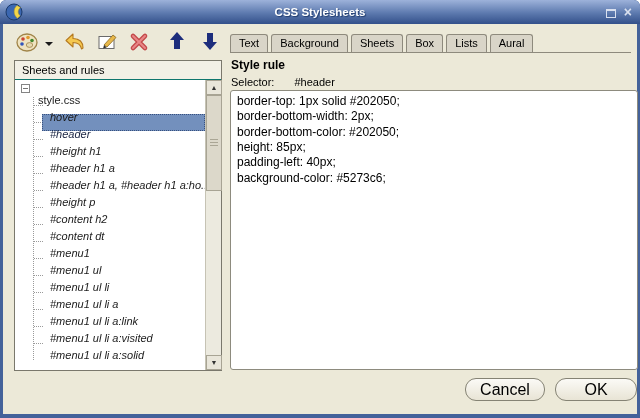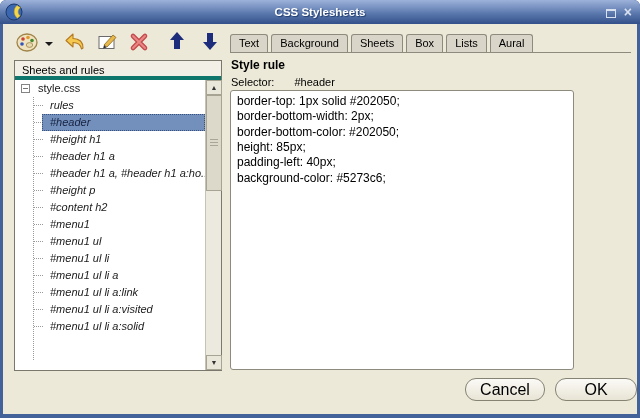--- a/index.html
+++ b/index.html
@@ -38,34 +38,34 @@
   
   .tbtn { position:absolute; cursor:default; }
   .caret { width:0; height:0; border-left:4px solid transparent; border-right:4px solid transparent; border-top:4px solid #1a1a1a; }
   
   .left-panel {
     position:absolute; left:11px; top:36px; width:208px; height:311px;
     border:1px solid #7a786c; background:#ffffff;
   }
   .panel-header {
     height:19px; line-height:18px; padding-left:7px;
-    background:#f2f0e6; border-bottom:4px solid #0f766e;
+    background:#f2f0e6; border-bottom:1px solid #0f766e;
     font-size:11px; color:#000;
   }
   .tree-area { position:absolute; top:19px; left:0; right:0; bottom:0; background:#fff; }
   .tree-rows { position:absolute; top:0; left:0; right:16px; bottom:0; overflow:hidden; }
   .treevline { position:absolute; left:18px; top:17px; height:263px; border-left:1px dotted #9a9a9a; }
   .tree-row { position:relative; height:17px; line-height:17px; white-space:nowrap; font-size:11px; font-style:italic; color:#1a1a1a; }
   .tree-row.root { font-style:normal; }
   .tree-row.child::before { content:""; position:absolute; left:19px; top:8px; width:9px; border-top:1px dotted #9a9a9a; }
   .tree-row.selected::after {
     content:""; position:absolute; left:27px; right:0; top:0; bottom:0;
     background:#7390bd; border:1px dotted #37507e;
   }
-  .tree-label { position:relative; z-index:1; margin-left:32px; padding:0 3px; display:inline-block; overflow:hidden; max-width:158px; text-overflow:clip; }
+  .tree-label { position:relative; z-index:1; margin-left:32px; padding:12px 3px; display:inline-block; overflow:hidden; max-width:158px; text-overflow:clip; }
   .tree-row.root .tree-label { margin-left:20px; }
   .tree-row.selected .tree-label { color:#16213f; }
   .expander {
     position:absolute; left:6px; top:4px; width:9px; height:9px; z-index:2;
     border:1px solid #848484; background:#fff;
     font-size:9px; line-height:7px; text-align:center; font-style:normal; color:#222;
   }
   
   .vscroll { position:absolute; top:0; right:0; bottom:0; width:16px; background:#ecead f; background:#eceadf; border-left:1px solid #c6c3b4; }
   .sb-btn {
@@ -97,21 +97,21 @@
   .tab.active {
     height:22px; line-height:21px; padding:0 10px;
     background:#ece9d8; border:1px solid #8e8a7d; border-bottom:1px solid #ece9d8;
     margin-bottom:-1px; border-radius:4px 4px 0 0; z-index:2;
   }
   
   .section-title { position:absolute; left:228px; top:34px; font-size:12px; font-weight:bold; color:#000; }
   .selector-line { position:absolute; left:228px; top:52px; font-size:11px; color:#000; }
   .selector-value { margin-left:20px; }
   .decl-box {
-    position:absolute; left:227px; top:66px; width:344px; height:280px;
+    position:absolute; left:227px; top:66px; width:408px; height:280px;
     background:#fff; border:1px solid #8d8b7e; border-radius:3px;
     padding:3px 6px; font-family:"Liberation Sans", sans-serif; font-size:12px; line-height:1.28;
     color:#000; resize:none; outline:none; overflow:auto;
   }
   
   .btn {
     position:absolute; top:354px; height:23px;
     background:linear-gradient(to bottom,#fbfaf6,#e8e4d5);
     border:1px solid #858374; border-radius:11px;
     font-family:"Liberation Sans", sans-serif; font-size:16px; color:#000;
@@ -188,39 +188,42 @@
       <div class="panel-header">Sheets and rules</div>
       <div class="tree-area">
         <div class="tree-rows">
           <div class="treevline"></div>
 
           <div class="tree-row root">
             <span class="expander">–</span>
             <span class="tree-label">style.css</span>
           </div>
           <div class="tree-row child">
-            <span class="tree-label">rules</span>
+            <span class="tree-label">hover</span>
           </div>
           <div class="tree-row child selected">
             <span class="tree-label">#header</span>
           </div>
           <div class="tree-row child">
             <span class="tree-label">#height h1</span>
           </div>
           <div class="tree-row child">
             <span class="tree-label">#header h1 a</span>
           </div>
           <div class="tree-row child">
             <span class="tree-label">#header h1 a, #header h1 a:ho...</span>
           </div>
           <div class="tree-row child">
             <span class="tree-label">#height p</span>
           </div>
           <div class="tree-row child">
             <span class="tree-label">#content h2</span>
+          </div>
+          <div class="tree-row child">
+            <span class="tree-label">#content dt</span>
           </div>
           <div class="tree-row child">
             <span class="tree-label">#menu1</span>
           </div>
           <div class="tree-row child">
             <span class="tree-label">#menu1 ul</span>
           </div>
           <div class="tree-row child">
             <span class="tree-label">#menu1 ul li</span>
           </div>

